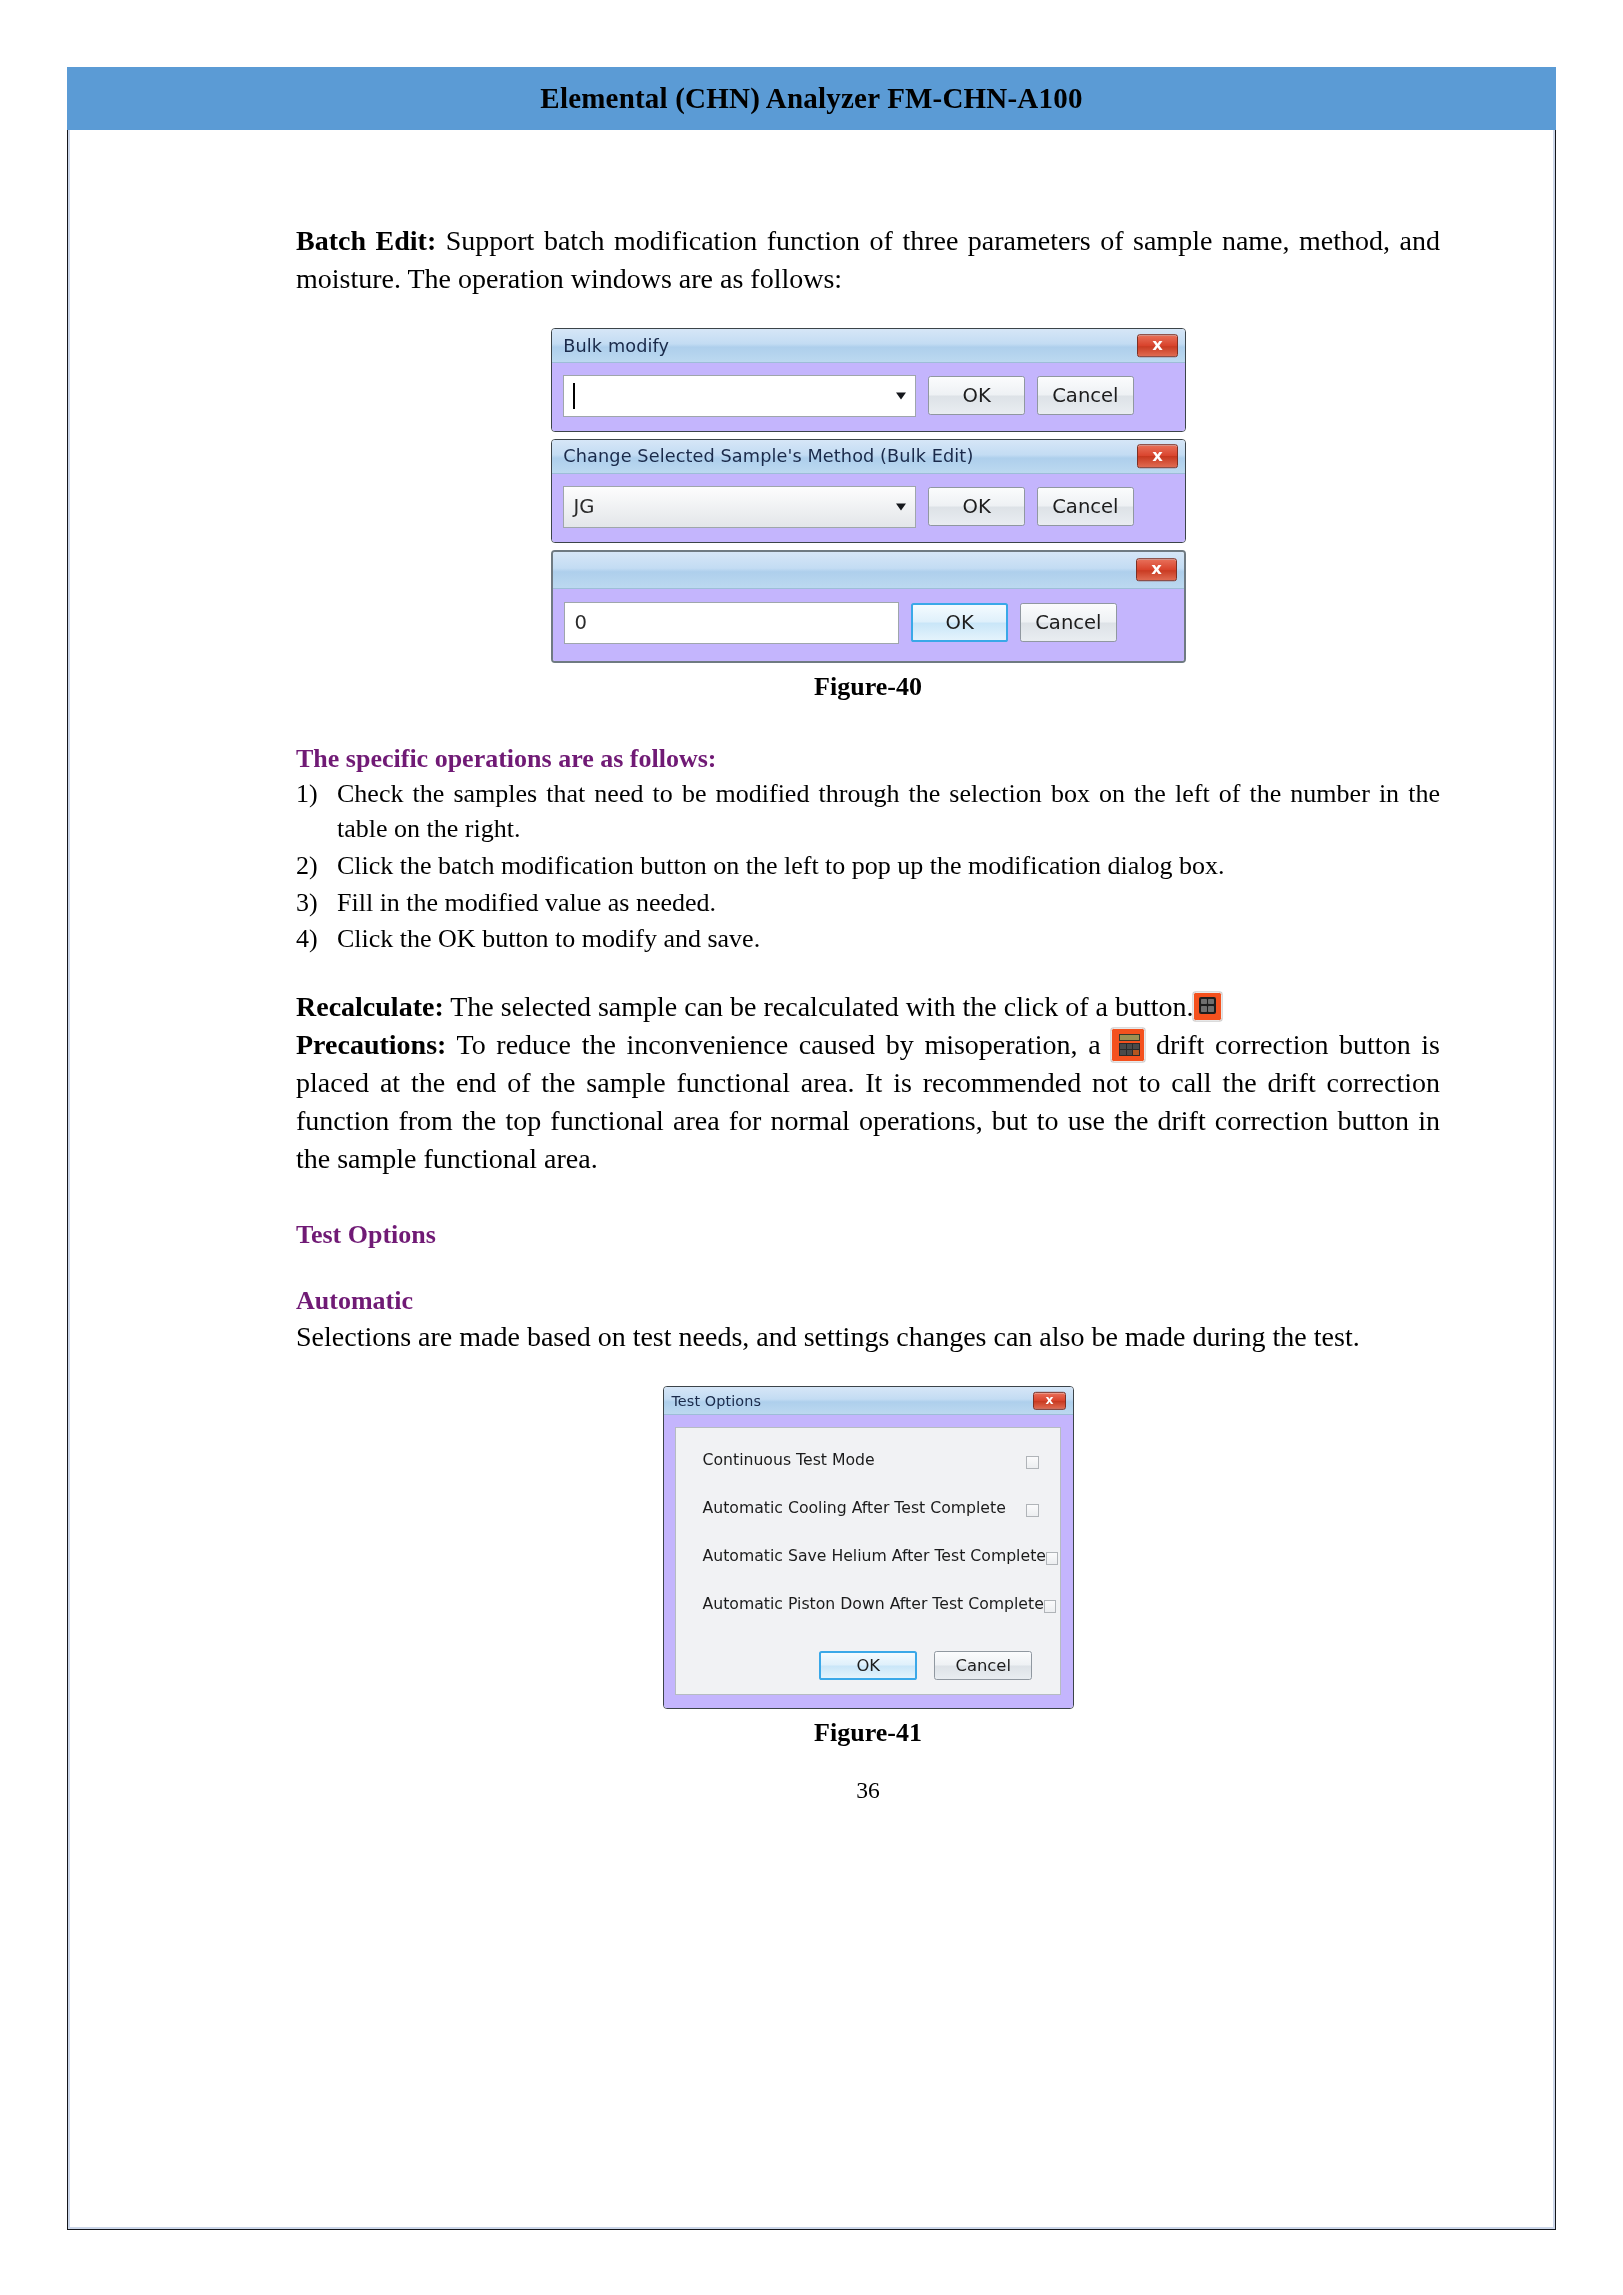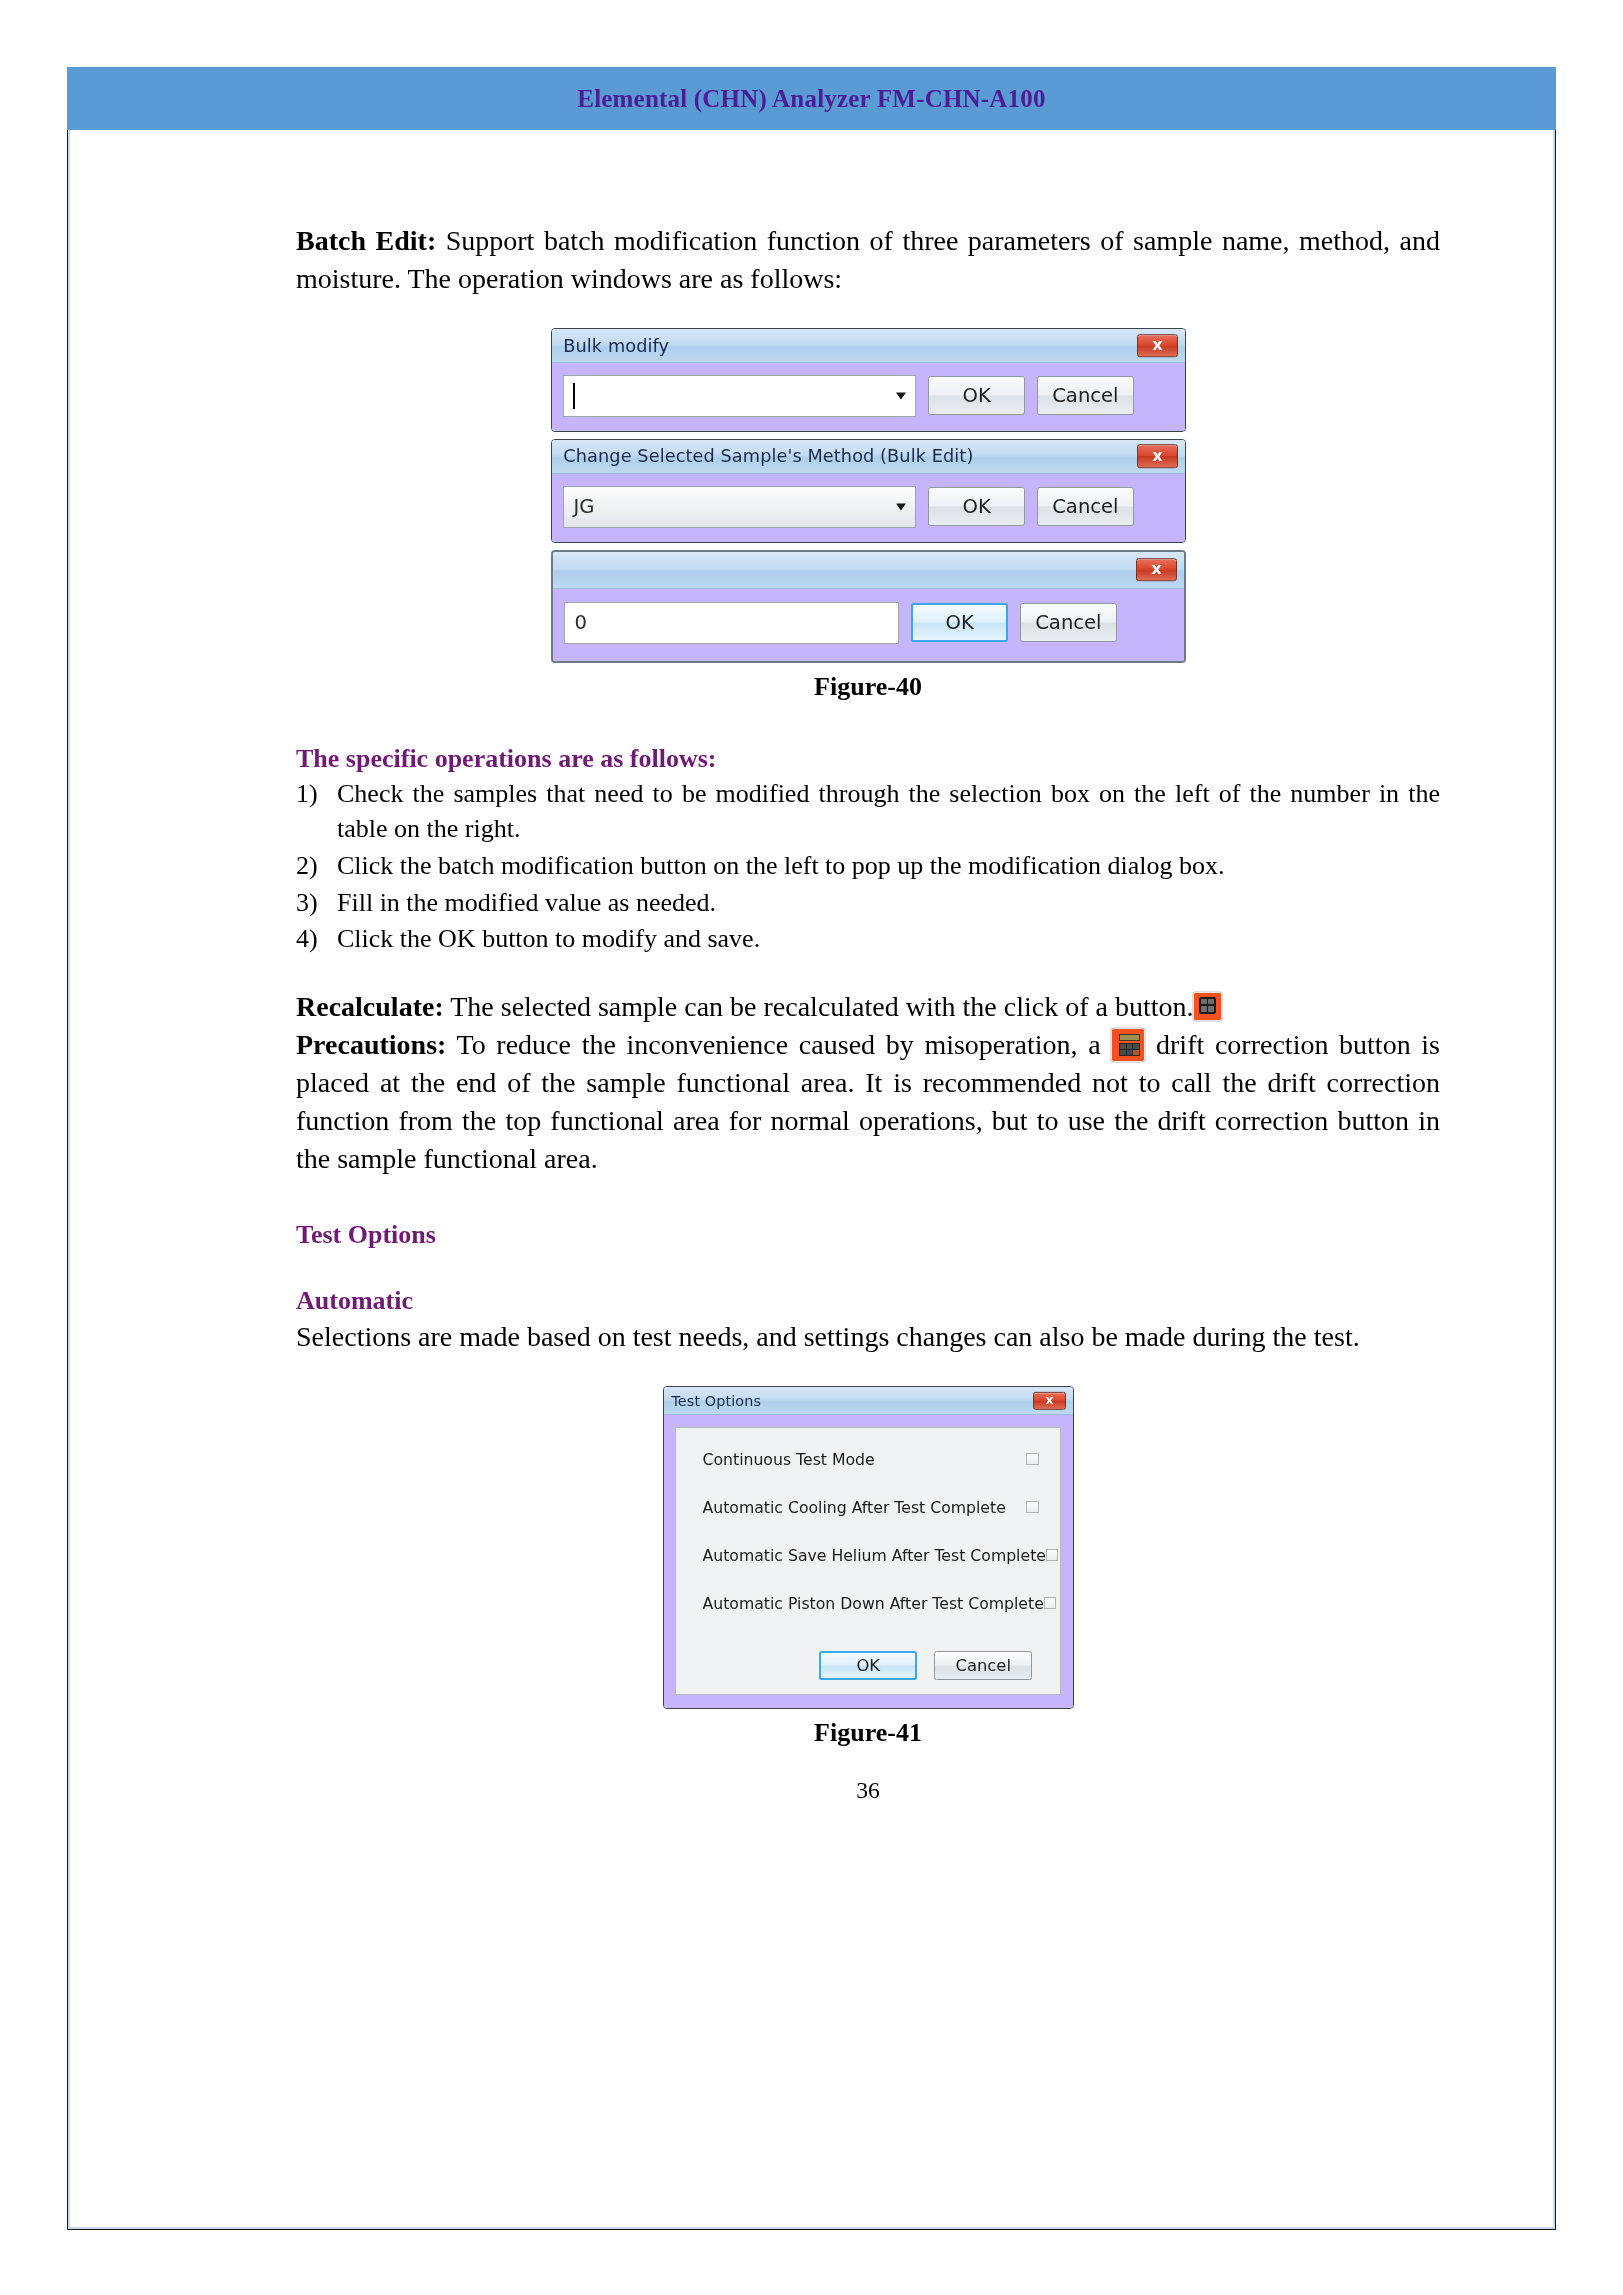--- a/index.html
+++ b/index.html
@@ -41,22 +41,22 @@
     top: 67px;
     width: 1489px;
     height: 63px;
     background: #5b9bd5;
     display: flex;
     align-items: center;
     justify-content: center;
     box-sizing: border-box;
   }
   #header-title {
-    color: #4c1d95;
-    font-size: 25px;
+    color: #000000;
+    font-size: 29px;
     font-weight: bold;
     font-family: "Liberation Serif", "DejaVu Serif", serif;
     letter-spacing: 0.2px;
     white-space: nowrap;
   }
 
   
   #content {
     position: absolute;
     left: 296px;
@@ -312,21 +312,21 @@
   #test-options-dialog .win-close { width: 33px; height: 18.3px; }
   #test-options-dialog .win-close .glyph { font-size: 12.4px; }
   #test-options-panel {
     border: 0.7px solid #b6bcc2;
     background: #f1f2f4;
     box-sizing: border-box;
     padding: 22px 15.7px 11.8px 15.7px;
   }
   .opt-row {
     display: flex;
-    align-items: center;
+    align-items: flex-end;
     justify-content: space-between;
     margin-bottom: 29px;
     padding: 0 5.2px 0 10.5px;
   }
   .opt-label {
     font-size: 15.7px;
     color: #1b1b1b;
     font-family: "DejaVu Sans", "Liberation Sans", sans-serif;
     white-space: nowrap;
   }

